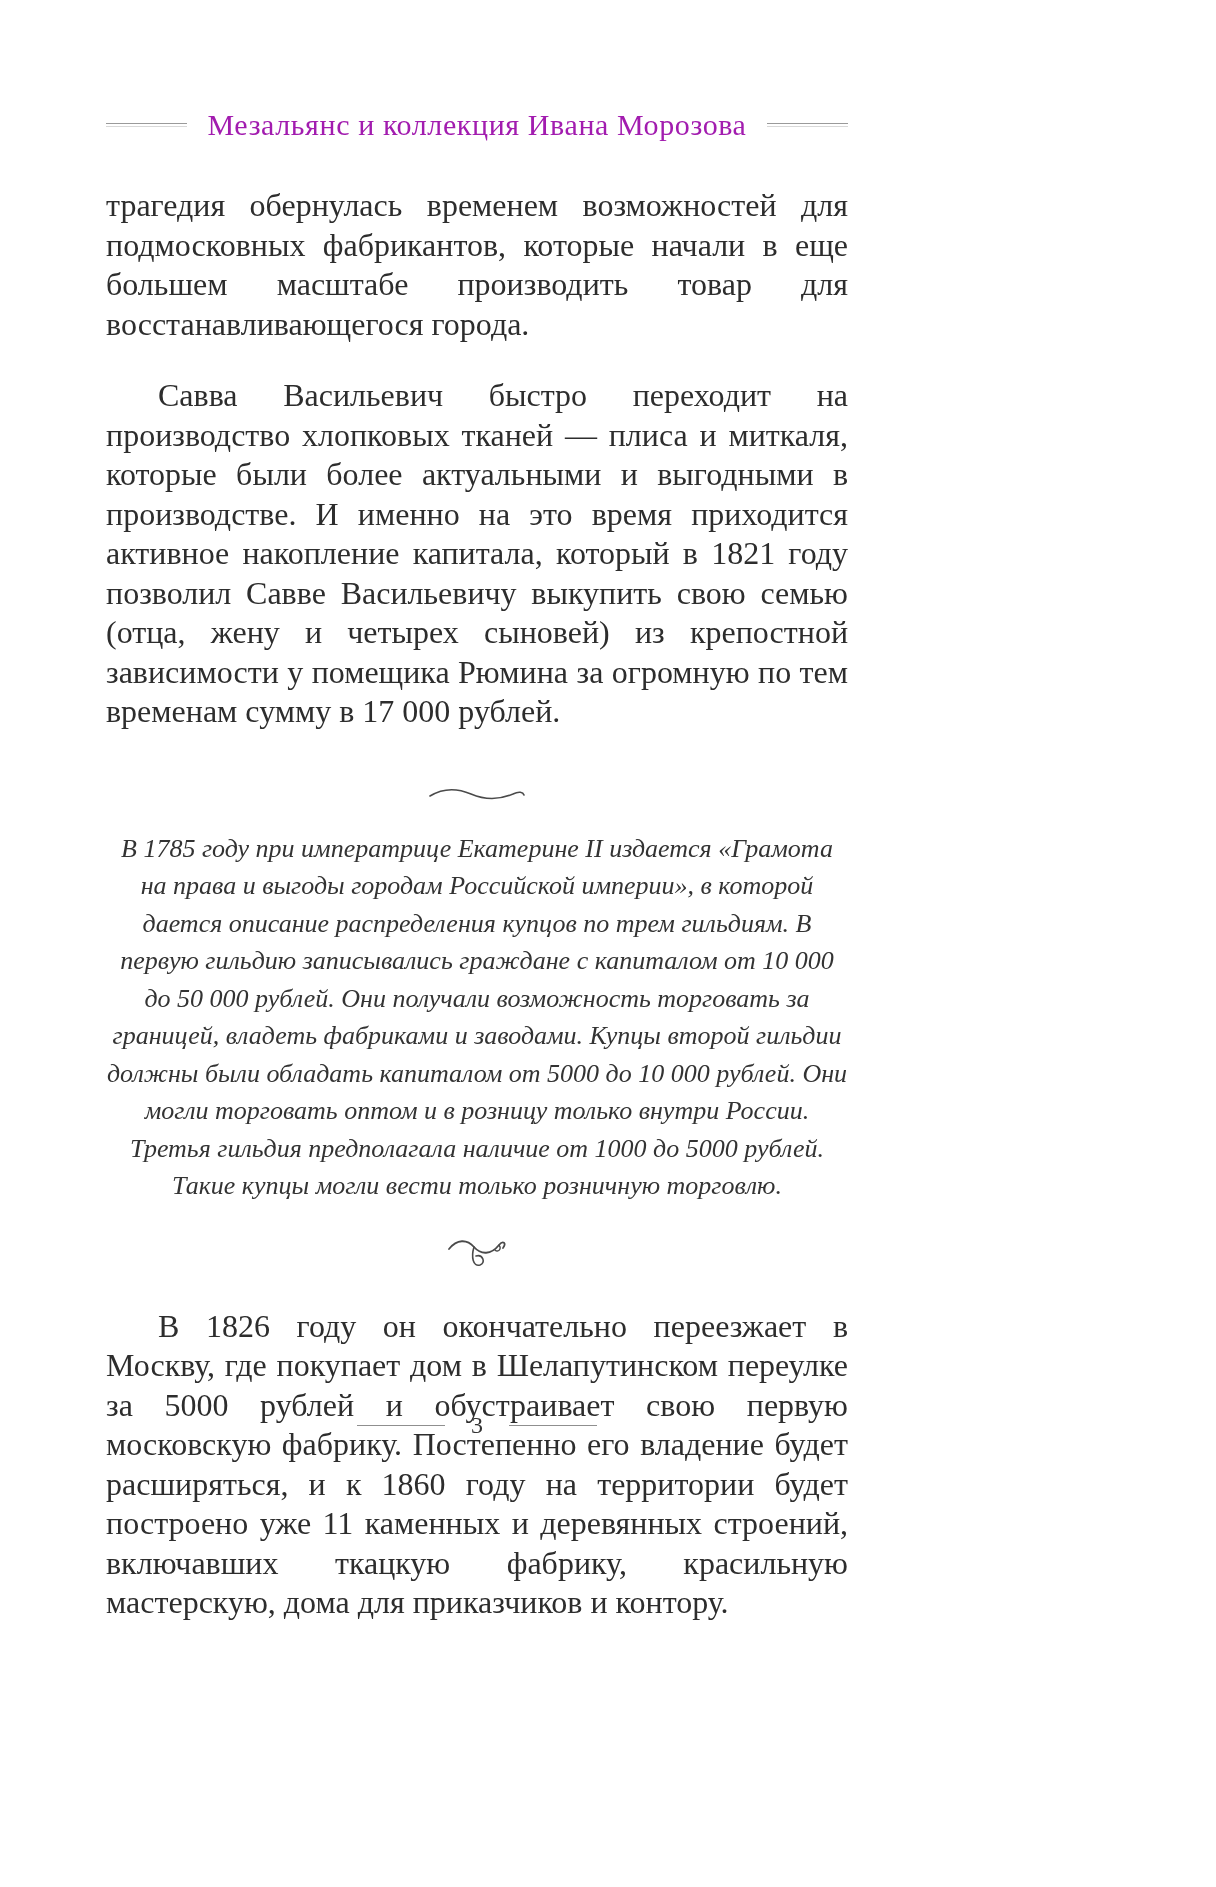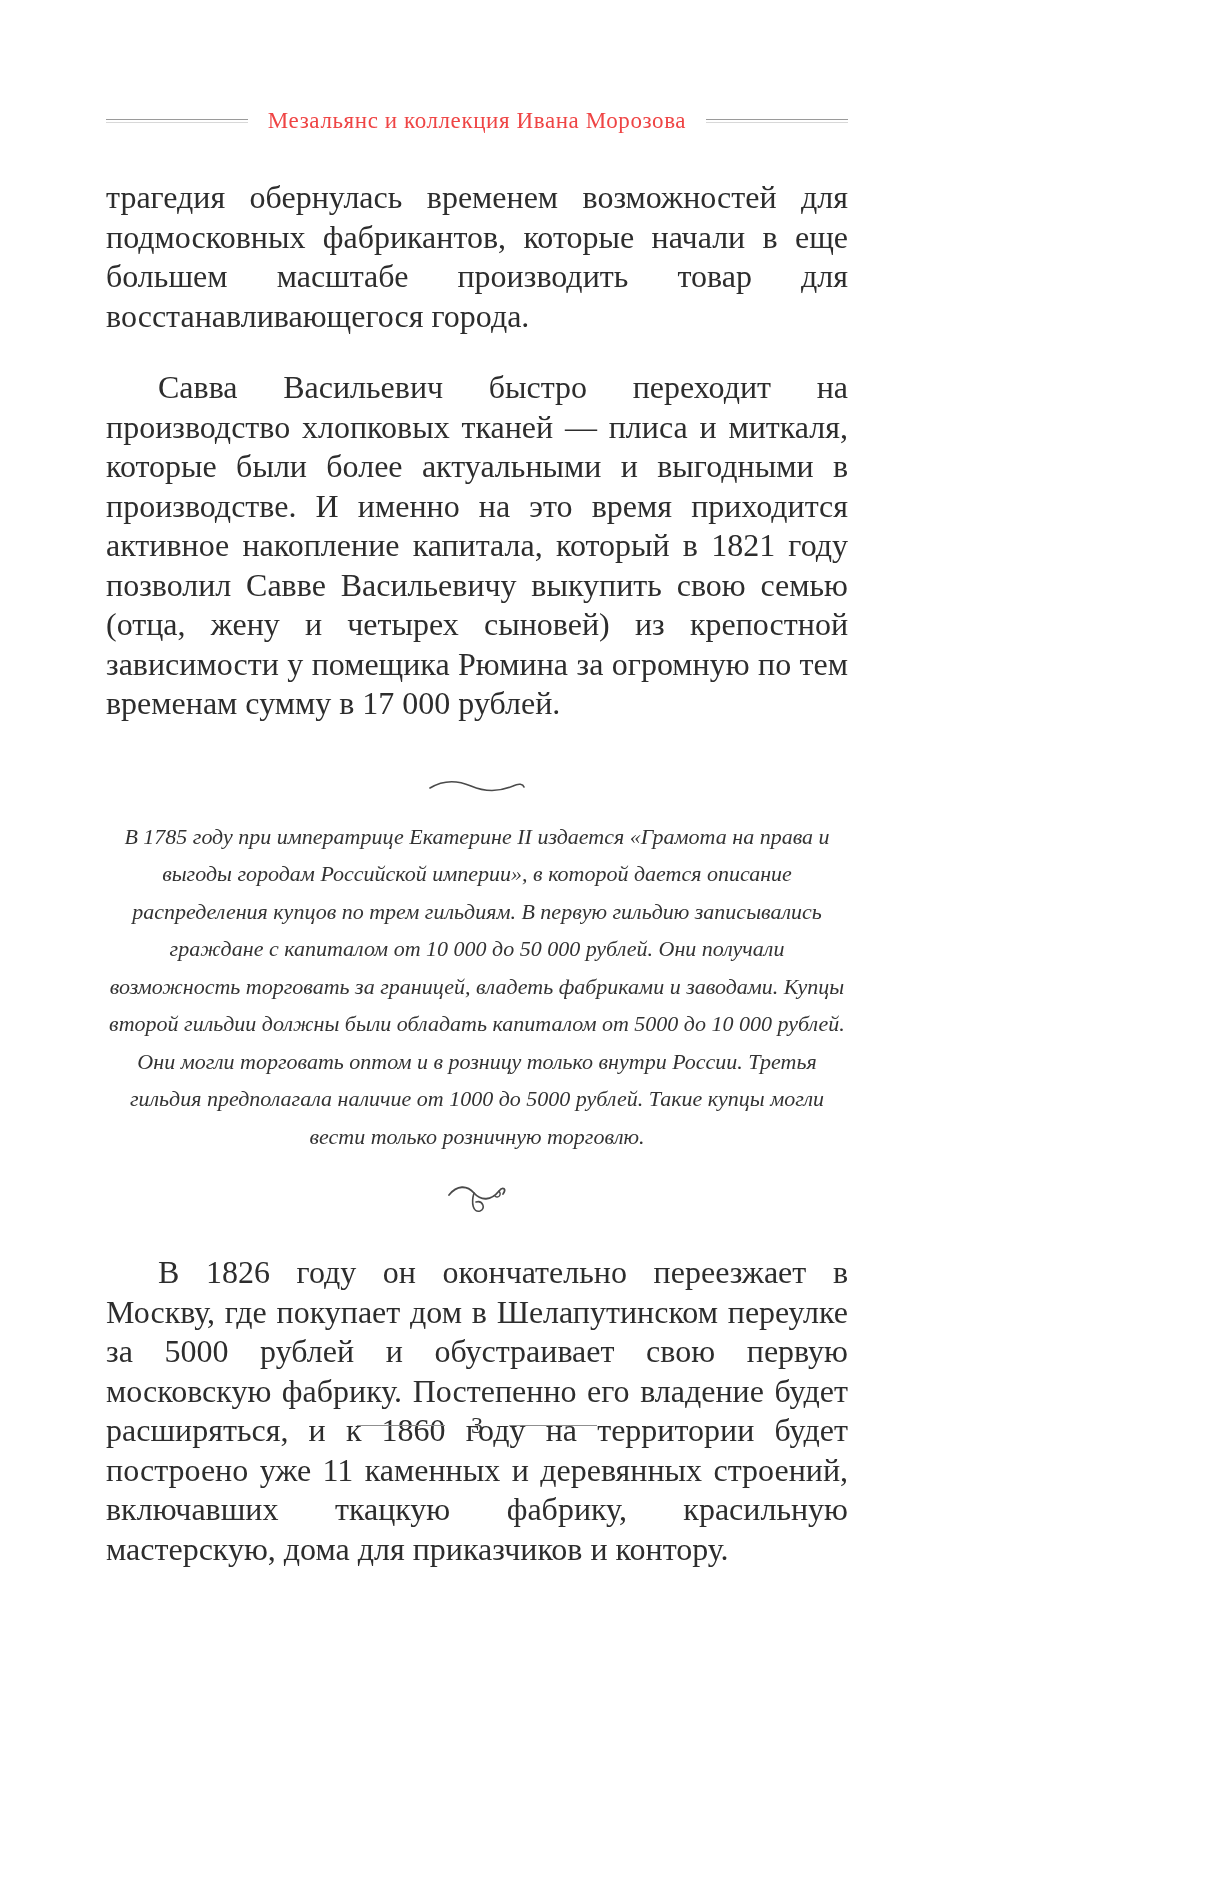--- a/index.html
+++ b/index.html
@@ -33,23 +33,23 @@
     gap: 20px;
   }
   .running-header .rule {
     flex: 1;
     height: 2px;
     border-top: 1px solid #9a9a9a;
     border-bottom: 1px solid #d8d8d8;
   }
   .running-header .title {
     white-space: nowrap;
-    font-size: 23px;
+    font-size: 30px;
     letter-spacing: 0.6px;
-    color: #ef4444;
+    color: #a21caf;
   }
   
   .bodytext {
     font-size: 32px;
     line-height: 39.5px;
     text-align: justify;
     color: #2d2d2d;
   }
   .bodytext.first {
     margin-top: 44px;
@@ -65,21 +65,21 @@
   .ornament.wave {
     margin-top: 54px;
     margin-bottom: 10px;
   }
   .ornament.flourish {
     margin-top: 14px;
     margin-bottom: 16px;
   }
   .quote {
     font-style: italic;
-    font-size: 22px;
+    font-size: 26px;
     line-height: 37.5px;
     text-align: center;
     color: #333333;
   }
   
   .footer {
     position: absolute;
     top: 1412px;
     left: 106px;
     width: 742px;

